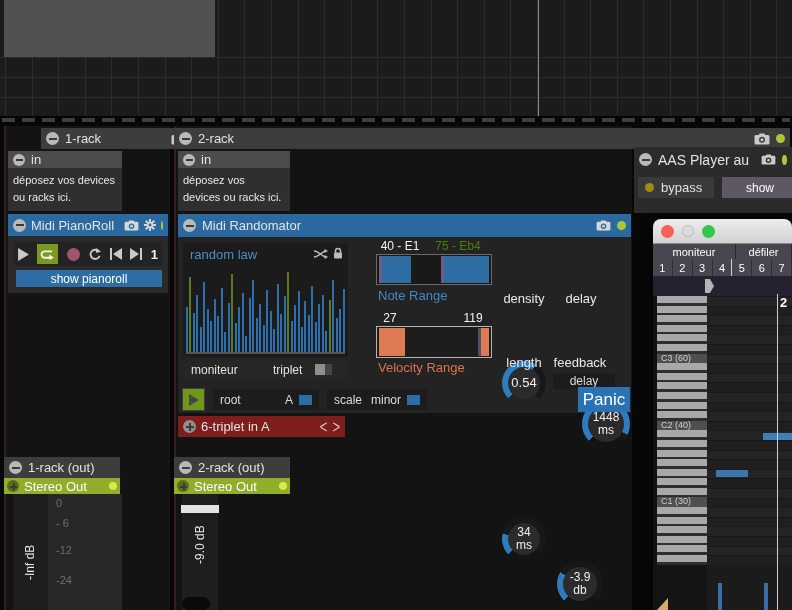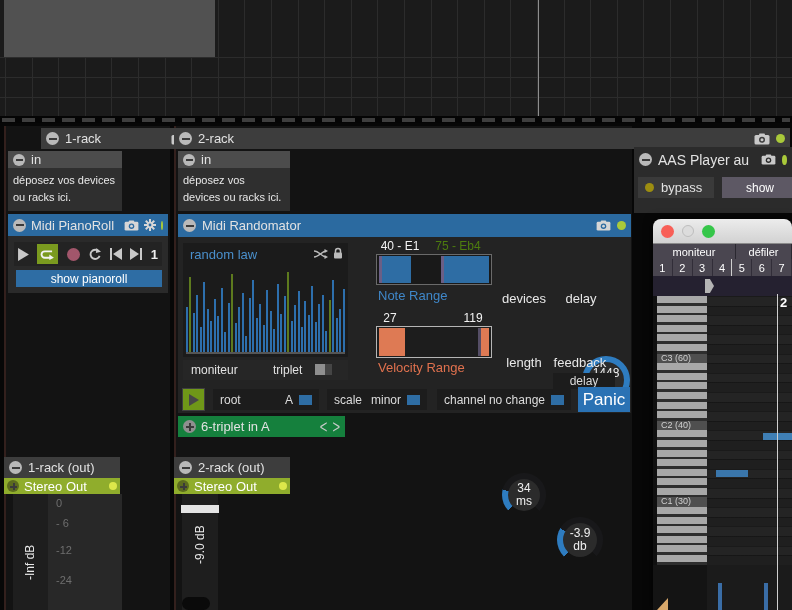--- a/index.html
+++ b/index.html
@@ -293,21 +293,26 @@
   <span class="abs" style="left:378px;top:288px;font-size:13px;color:#3f87c9;">Note Range</span>
 
   <span class="abs" style="left:378px;top:311px;width:24px;text-align:center;font-size:12px;color:#f2f2f2;">27</span>
   <span class="abs" style="left:458px;top:311px;width:30px;text-align:center;font-size:12px;color:#f2f2f2;">119</span>
   <div class="abs range-track" style="left:376px;top:326px;width:116px;height:32px;border-color:#b5b5b5;background:#1d1d1d;">
     <div class="abs" style="left:2px;top:1px;width:26px;height:28px;background:#de7a54;"></div>
     <div class="abs" style="left:101px;top:1px;width:11px;height:28px;background:#de7a54;border-left:3px solid #554e66;box-sizing:border-box;"></div>
   </div>
   <span class="abs" style="left:378px;top:360px;font-size:13px;color:#e0714e;">Velocity Range</span>
 
-  <div class="abs knoblab" style="left:494px;top:291px;width:60px;">devices</div>
+  <div class="abs knob-ring" style="left: 502px; top: 245px; width: 44px; height: 44px; background: conic-gradient(from 225deg, rgb(46, 124, 192) 0deg, rgb(46, 124, 192) 167.4deg, rgb(24, 24, 26) 167.4deg, rgb(24, 24, 26) 270deg, rgba(0, 0, 0, 0) 270deg);">
+    <div class="knob-inner">
+        <span style="font-size:13px;">0.54</span>
+      </div>
+  </div>
+  <div class="abs knoblab" style="left:494px;top:291px;width:60px;">density</div>
   <div class="abs knob-ring" style="left: 582px; top: 240px; width: 48px; height: 48px; background: conic-gradient(from 225deg, rgb(46, 124, 192) 0deg, rgb(46, 124, 192) 251.1deg, rgb(24, 24, 26) 251.1deg, rgb(24, 24, 26) 270deg, rgba(0, 0, 0, 0) 270deg);">
     <div class="knob-inner">
       <span>1448</span>
       <span>ms</span>
     </div>
   </div>
   <div class="abs knoblab" style="left:557px;top:291px;width:48px;">delay</div>
   <div class="abs knob-ring" style="left: 502px; top: 309px; width: 44px; height: 44px; background: conic-gradient(from 225deg, rgb(46, 124, 192) 0deg, rgb(46, 124, 192) 59.4deg, rgb(24, 24, 26) 59.4deg, rgb(24, 24, 26) 270deg, rgba(0, 0, 0, 0) 270deg);">
     <div class="knob-inner">
       <span>34</span>
@@ -336,29 +341,23 @@
     <span class="spacer"></span>
     <span style="margin-right:6px;">A</span>
     <span class="bluebox"></span>
   </div>
   <div class="abs fieldrow" style="left:327px;top:389px;width:100px;height:21px;">
     <span>scale</span>
     <span class="spacer"></span>
     <span style="margin-right:6px;">minor</span>
     <span class="bluebox"></span>
   </div>
-  <div class="abs fieldrow" style="left:437px;top:389px;width:134px;height:21px;">
-    <span>channel</span>
-    <span class="spacer"></span>
-    <span style="margin-right:6px;">no change</span>
-    <span class="bluebox"></span>
-  </div>
   <div class="abs" style="left:578px;top:387px;width:52px;height:25px;background:#2a72b4;color:#fff;font-size:17px;display:flex;align-items:center;justify-content:center;">Panic</div>
 
-  <div class="abs" style="left:178px;top:416px;width:167px;height:21px;background:#15803d;display:flex;align-items:center;gap:5px;padding:0 5px;box-sizing:border-box;">
+  <div class="abs" style="left:178px;top:416px;width:167px;height:21px;background:#7f1d1d;display:flex;align-items:center;gap:5px;padding:0 5px;box-sizing:border-box;">
     <span class="plus-ic" style="background:#8f8f8f;"></span>
     <span style="font-size:13px;">6-triplet in A</span>
     <span class="spacer"></span>
     <span style="font-size:13px;color:#ccc;transform:scaleY(1.4);">&lt;</span>
     <span style="font-size:13px;color:#ccc;transform:scaleY(1.4);">&gt;</span>
   </div>
 
   <div class="abs hdr" style="left:174px;top:457px;width:116px;height:21px;">
     <span class="minus-ic"></span>
     <span style="white-space:nowrap;">2-rack (out)</span>

